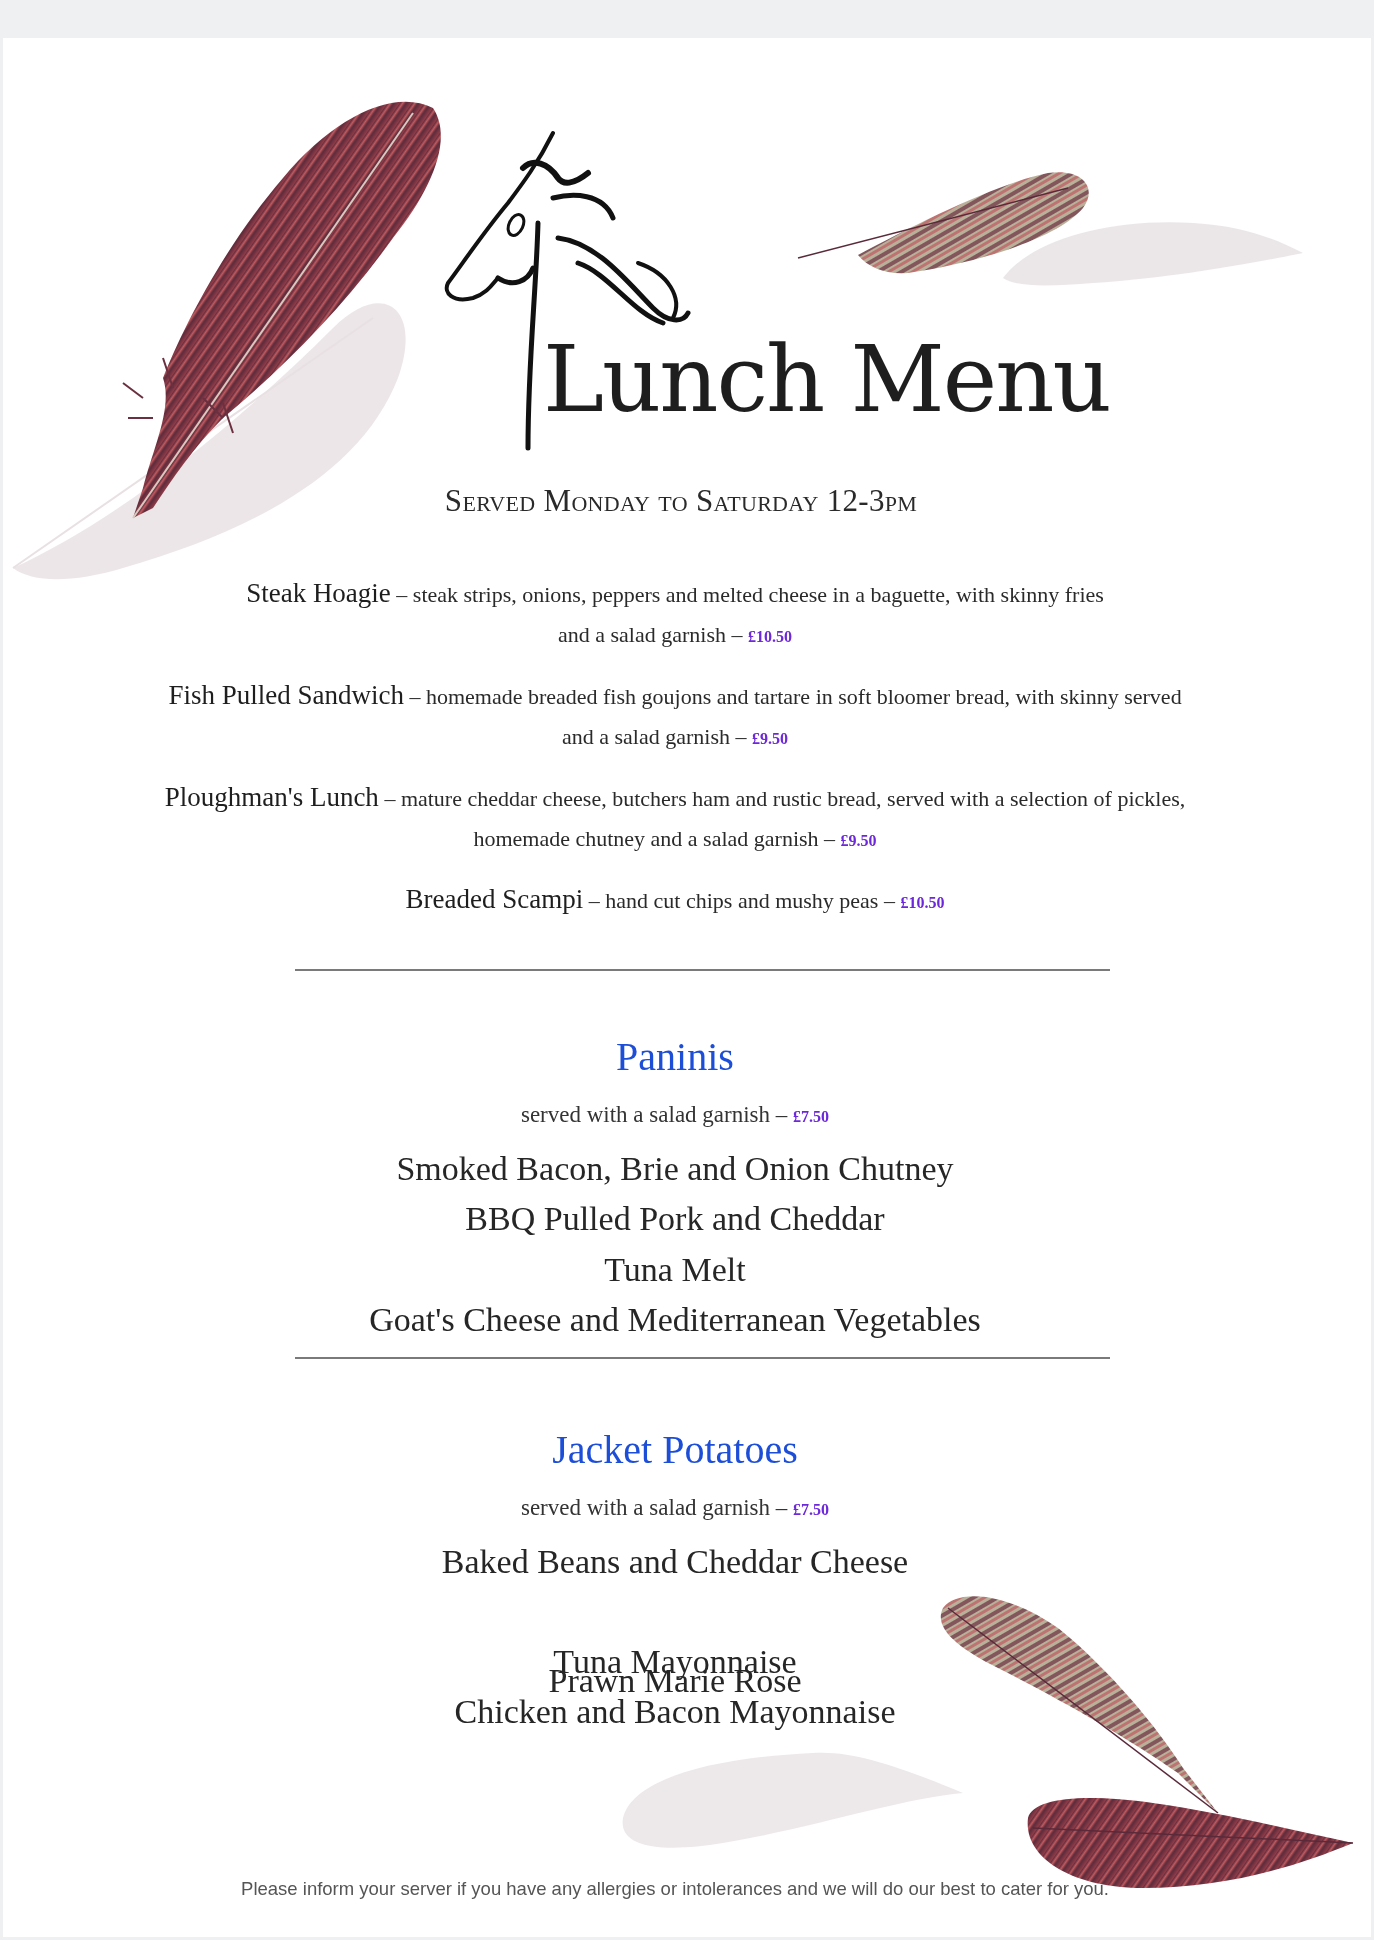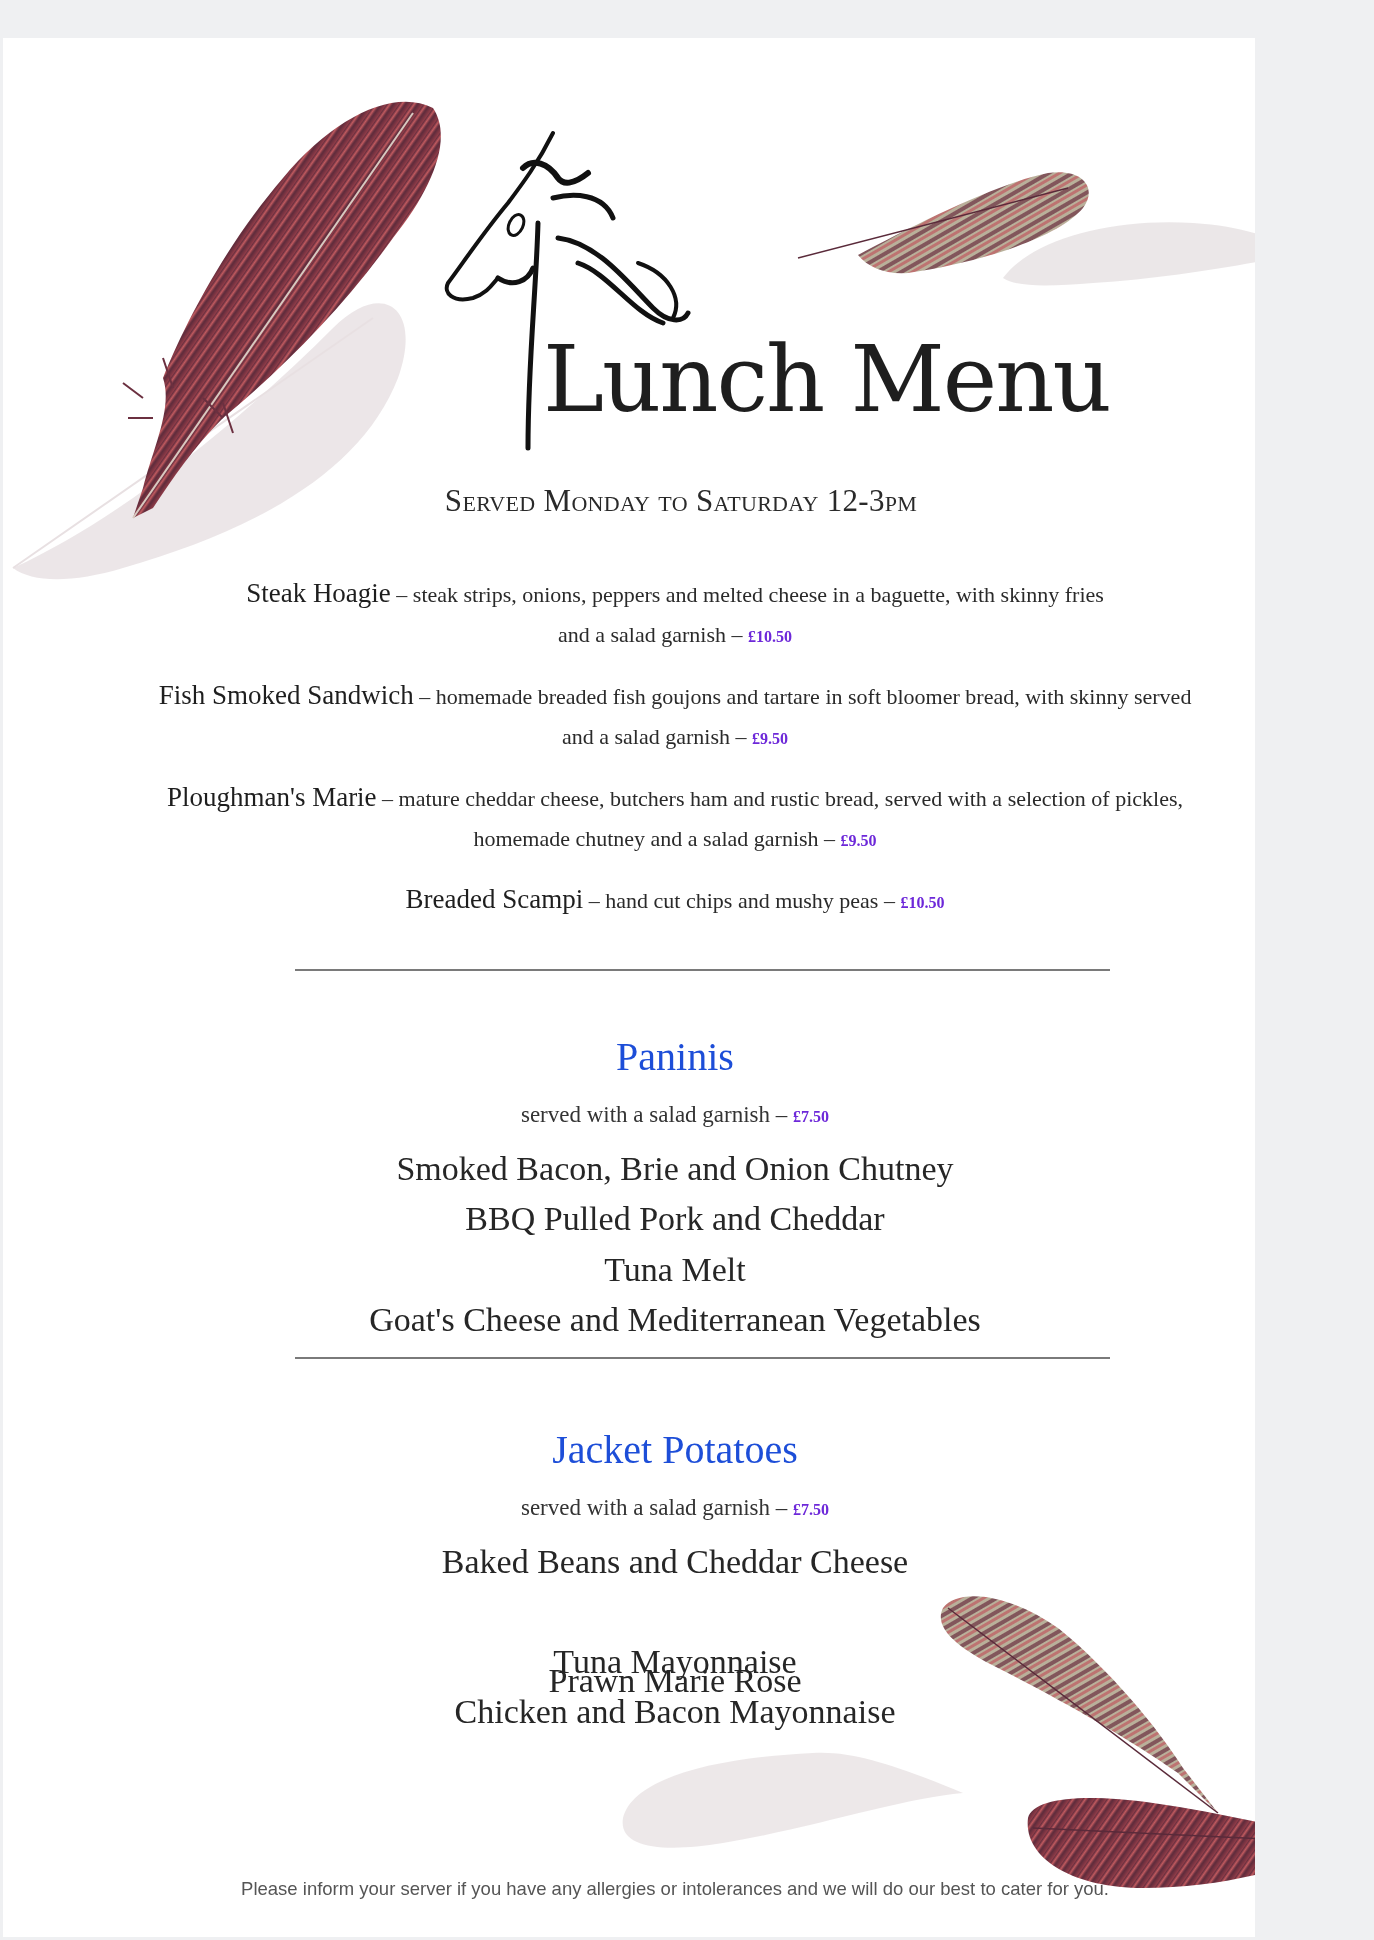--- a/index.html
+++ b/index.html
@@ -2,21 +2,21 @@
 <html><head>
 <meta charset="utf-8">
 <style>
   html, body { margin: 0; padding: 0; }
   body {
     width: 1374px; height: 1940px; background: #eff0f2;
     position: relative; overflow: hidden;
     font-family: "Liberation Serif", "DejaVu Serif", serif; color: #222;
   }
   .page {
-    position: absolute; left: 3px; top: 38px; width: 1252px; height: 1899px;
+    position: absolute; left: 3px; top: 38px; width: 1368px; height: 1899px;
     background: #ffffff; overflow: hidden;
   }
   .abs { position: absolute; }
   .center { position: absolute; left: 0; width: 1344px; text-align: center; white-space: nowrap; }
   .title {
     font-family: "DejaVu Serif", serif; font-size: 92px; letter-spacing: -2px; color: #1e1e1e;
     left: 540px; width: auto; text-align: left; top: 288px;
   }
   .subtitle { font-size: 31px; font-variant: small-caps; letter-spacing: 0.3px; color: #2a2a2a; top: 445px; left: 6px; }
   .item-line1 { font-size: 22px; color: #2a2a2a; }
@@ -115,28 +115,28 @@
   <div class="center subtitle">Served Monday to Saturday 12-3pm</div>
 
   <div class="center item-line1" style="top:540px">
     <span class="item-name">Steak Hoagie</span><span> – steak strips, onions, peppers and melted cheese in a baguette, with skinny fries</span>
   </div>
   <div class="center item-line2" style="top:584px">
     <span>and a salad garnish – </span><span class="price">£10.50</span>
   </div>
 
   <div class="center item-line1" style="top:642px">
-    <span class="item-name">Fish Smoked Sandwich</span><span> – homemade breaded fish goujons and tartare in soft bloomer bread, with skinny served</span>
+    <span class="item-name">Fish Pulled Sandwich</span><span> – homemade breaded fish goujons and tartare in soft bloomer bread, with skinny served</span>
   </div>
   <div class="center item-line2" style="top:686px">
     <span>and a salad garnish – </span><span class="price">£9.50</span>
   </div>
 
   <div class="center item-line1" style="top:744px">
-    <span class="item-name">Ploughman's Marie</span><span> – mature cheddar cheese, butchers ham and rustic bread, served with a selection of pickles,</span>
+    <span class="item-name">Ploughman's Lunch</span><span> – mature cheddar cheese, butchers ham and rustic bread, served with a selection of pickles,</span>
   </div>
   <div class="center item-line2" style="top:788px">
     <span>homemade chutney and a salad garnish – </span><span class="price">£9.50</span>
   </div>
 
   <div class="center item-line1" style="top:846px">
     <span class="item-name">Breaded Scampi</span><span> – hand cut chips and mushy peas – </span><span class="price">£10.50</span>
   </div>
 
   <div class="divider" style="top:931px"></div>

